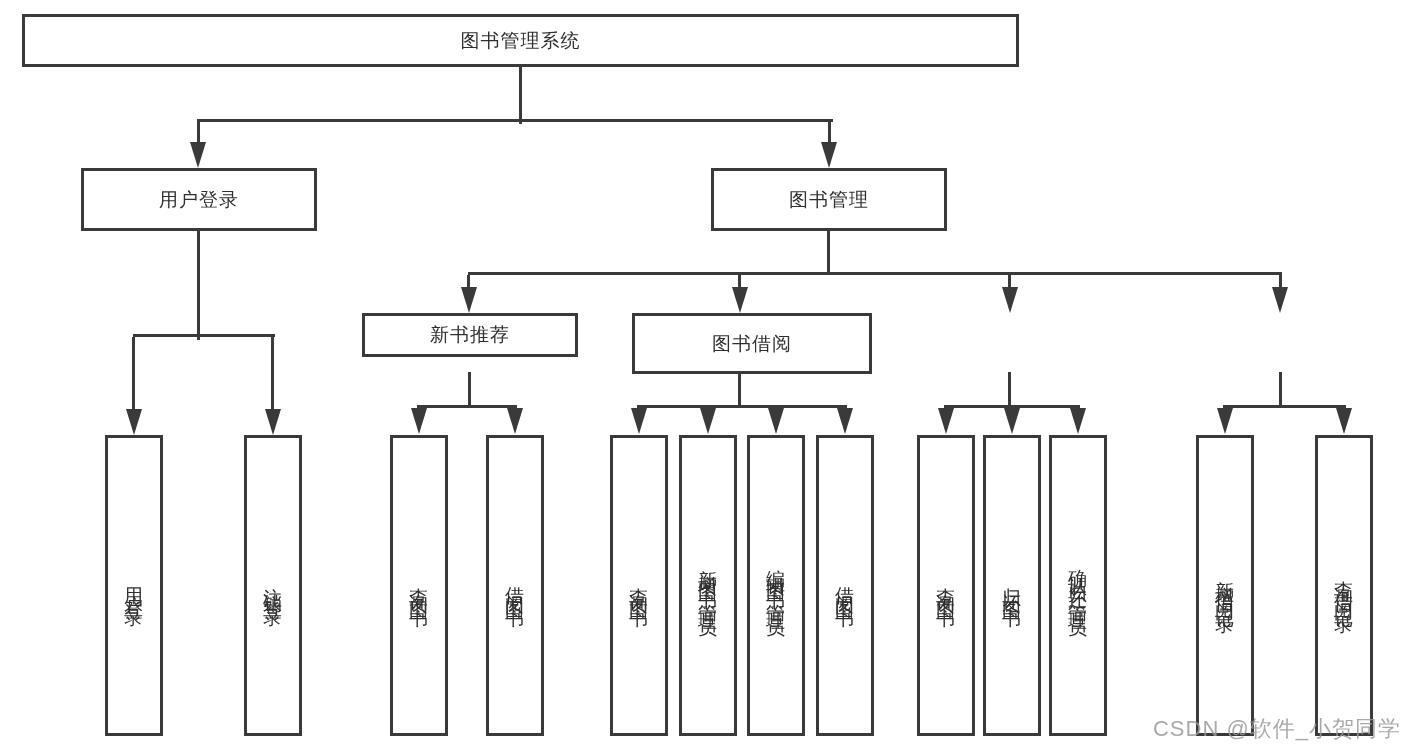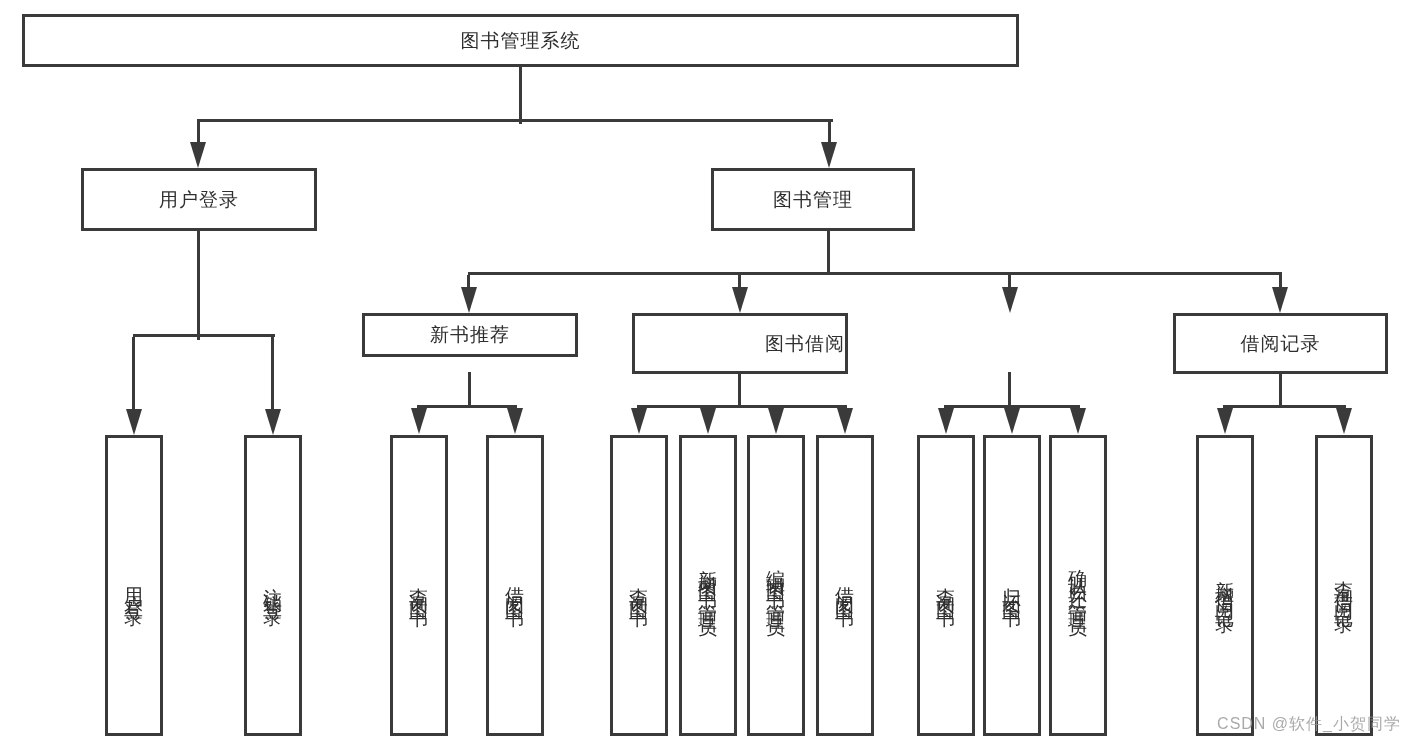--- a/index.html
+++ b/index.html
@@ -56,51 +56,48 @@
     width: 0;
     height: 0;
     border-left: 8px solid transparent;
     border-right: 8px solid transparent;
     border-top: 26px solid var(--line);
   }
   .watermark {
     position: absolute;
     top: 714px;
     right: 4px;
-    font-size: 16px;
+    font-size: 22px;
     color: var(--watermark);
     opacity: 0.85;
     letter-spacing: 1px;
     z-index: 5;
   }
 </style>
 </head>
 <body>
 
 <div id="canvas">
 
   <div class="box" style="left:22px; top:14px; width:997px; height:53px;">
     <span>图书管理系统</span>
   </div>
 
   <div class="box" style="left:81px; top:168px; width:236px; height:63px;">
     <span>用户登录</span>
   </div>
-  <div class="box" style="left:711px; top:168px; width:204px; height:63px;">
+  <div class="box" style="left:711px; top:168px; width:236px; height:63px;">
     <span>图书管理</span>
   </div>
 
   <div class="box" style="left:362px; top:313px; width:216px; height:44px;">
     <span>新书推荐</span>
   </div>
-  <div class="box" style="left:632px; top:313px; width:216px; height:61px;justify-content:flex-end;">
+  <div class="box" style="left:632px; top:313px; width:240px; height:61px;">
     <span>图书借阅</span>
-  </div>
-  <div class="box" style="left:1173px; top:313px; width:215px; height:61px;">
-    <span>借阅记录</span>
   </div>
 
   <div class="box leaf" style="left:105px; top:435px; width:58px; height:301px;">
     <span class="vtext">用户登录</span>
   </div>
   <div class="box leaf" style="left:244px; top:435px; width:58px; height:301px;">
     <span class="vtext">注销登录</span>
   </div>
 
   <div class="box leaf" style="left:390px; top:435px; width:58px; height:301px;">

